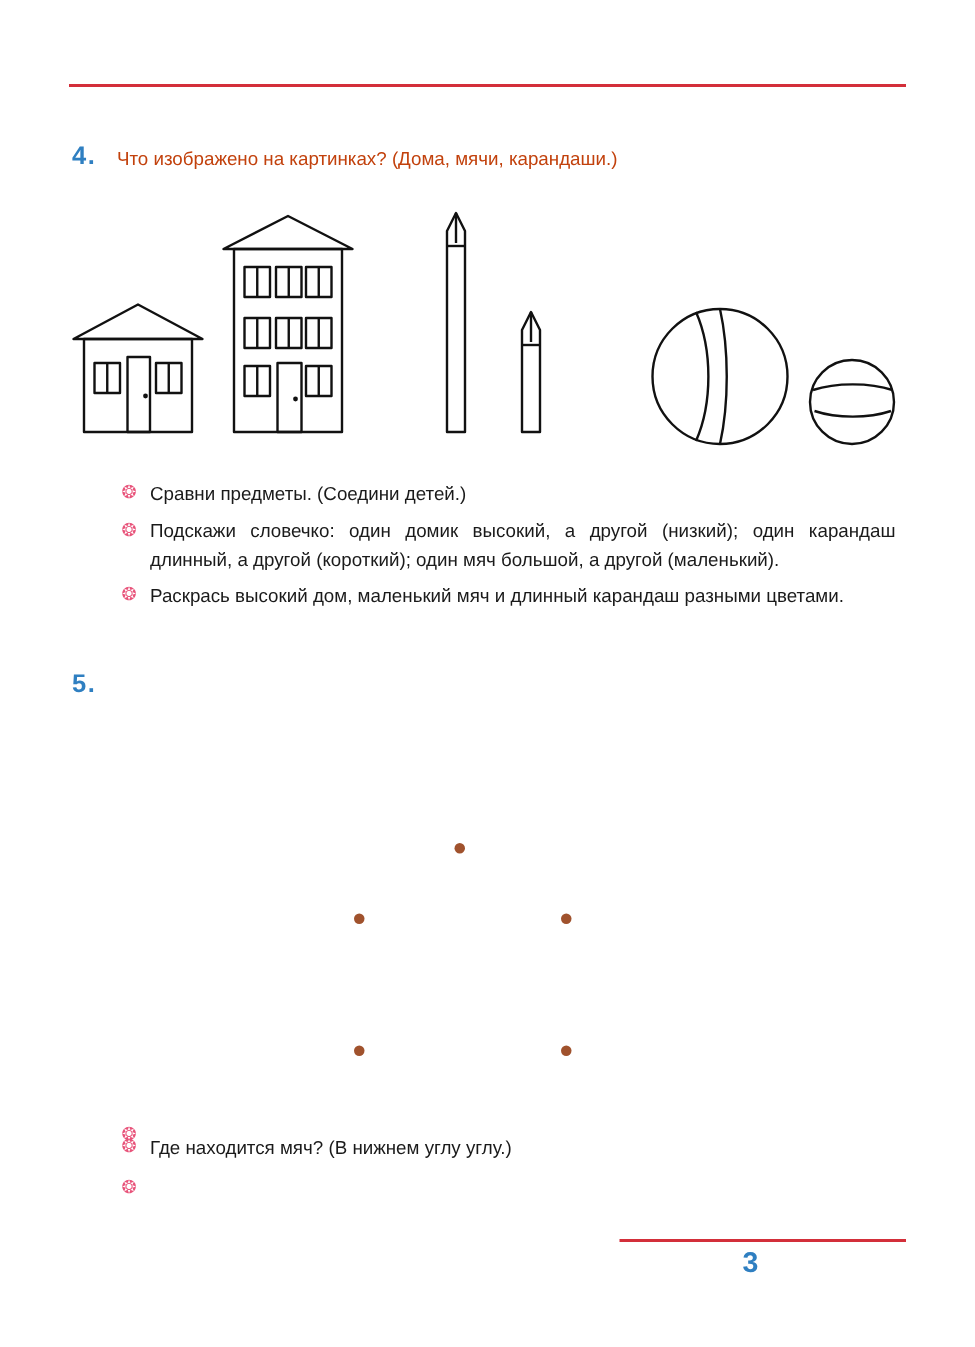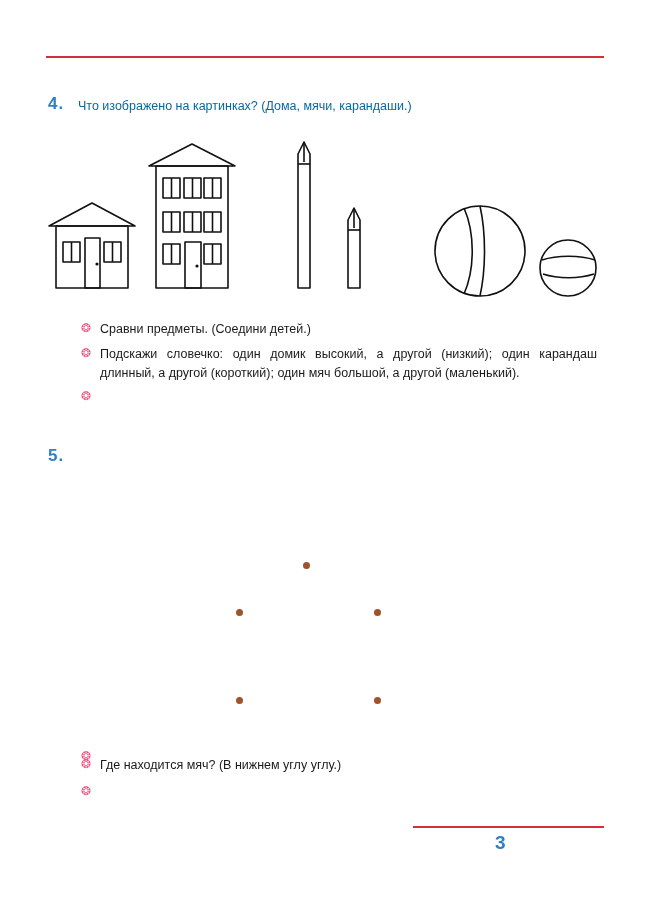--- a/index.html
+++ b/index.html
@@ -35,21 +35,21 @@
     position: absolute;
     font-size: 17px;
     font-weight: bold;
     color: #2f7fc1;
     letter-spacing: 1px;
   }
   .task-text {
     position: absolute;
     font-size: 12.5px;
     line-height: 1.45;
-    color: #0369a1;
+    color: #c2410c;
     text-align: justify;
   }
 
   
   #t4-num { left: 48px; top: 94px; }
   #t4-text { left: 78px; top: 97px; width: 520px; }
 
   
   .bullet-list {
     position: absolute;
@@ -192,20 +192,21 @@
     <div class="bullet-row">
       <span class="flower">❂</span>
       <span>Сравни предметы. (Соедини детей.)</span>
     </div>
     <div class="bullet-row">
       <span class="flower">❂</span>
       <span>Подскажи словечко: один домик высокий, а другой (низкий); один карандаш длинный, а другой (короткий); один мяч большой, а другой (маленький).</span>
     </div>
     <div class="bullet-row">
       <span class="flower">❂</span>
+      <span>Раскрась высокий дом, маленький мяч и длинный карандаш разными цветами.</span>
     </div>
   </div>
 
   <div class="task-num" id="t5-num">5.</div>
 
   <div class="dots-area">
     <span class="dot" style="left:263px; top:42px;"></span>
     <span class="dot" style="left:196px; top:89px;"></span>
     <span class="dot" style="left:334px; top:89px;"></span>
     <span class="dot" style="left:196px; top:177px;"></span>

